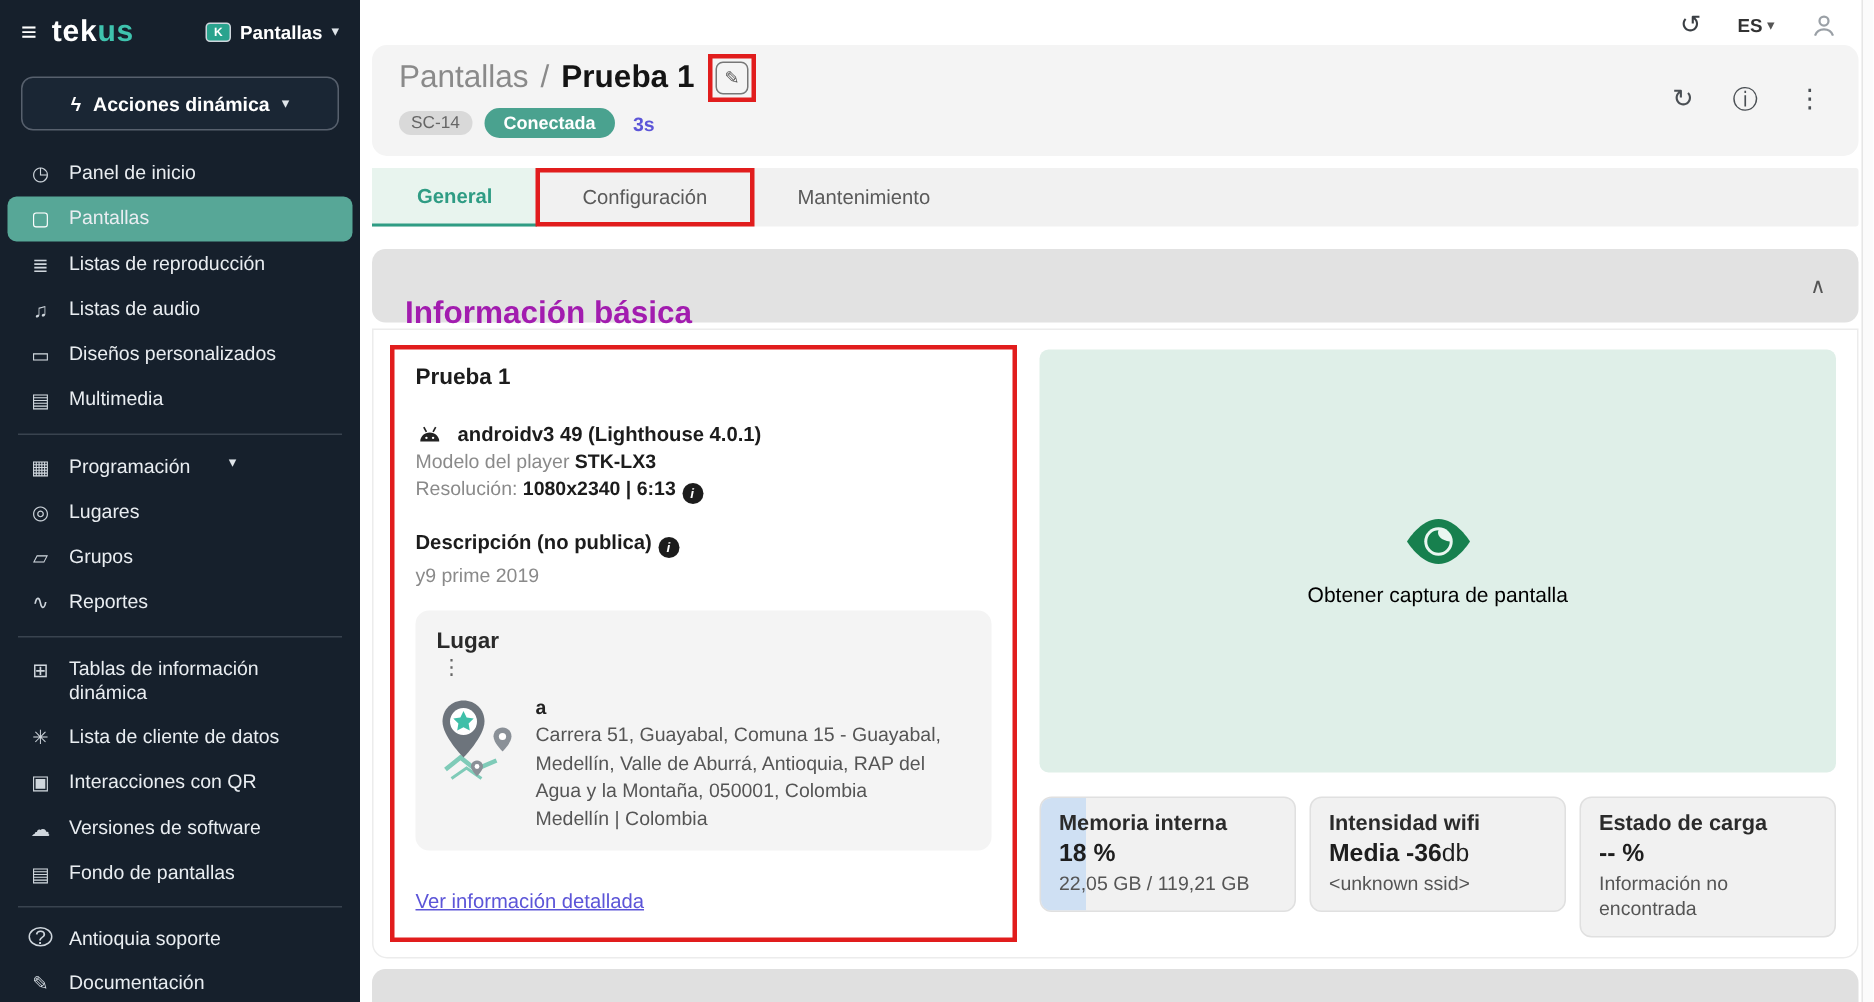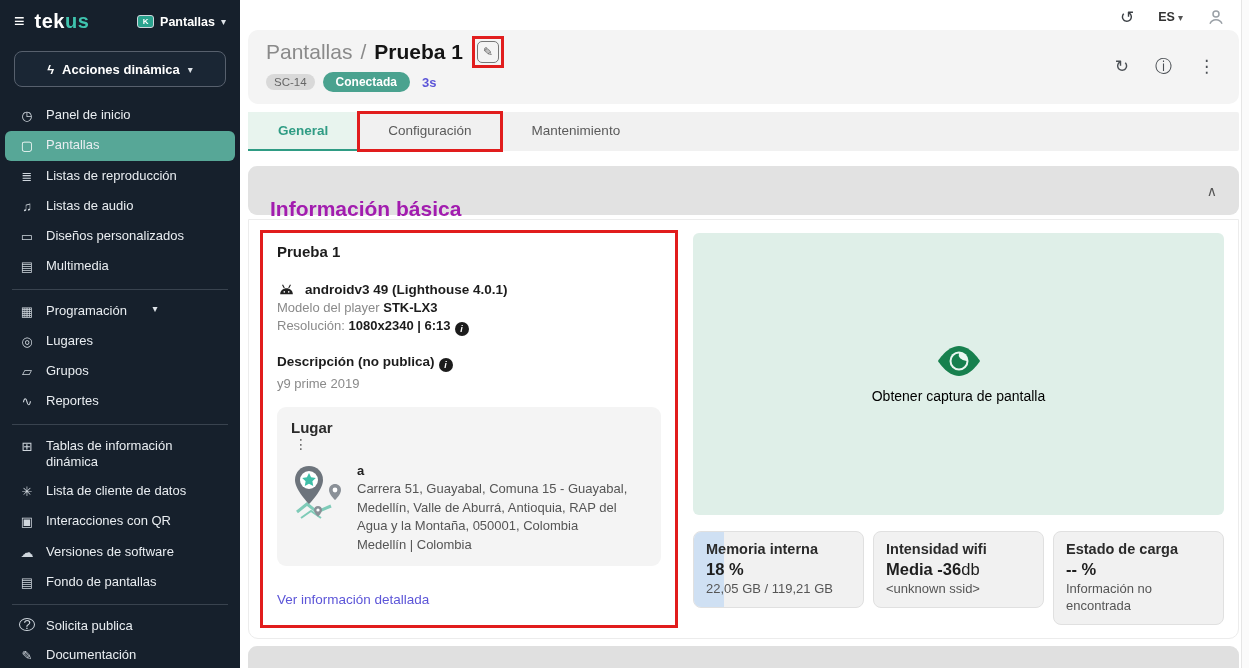--- a/index.html
+++ b/index.html
@@ -42,21 +42,21 @@
   .crumb-title { font-size:21px; font-weight:700; color:#141414; }
   .edit-wrap { margin-left:6px; outline:3px solid #e11d1d; outline-offset:2px; display:inline-flex; }
   .edit-box { width:22px; height:22px; border:1.5px solid #777; border-radius:5px; display:flex; align-items:center; justify-content:center; font-size:12px; color:#555; cursor:pointer; background:#f4f4f4; }
   .badge-row { display:flex; align-items:center; gap:8px; margin-top:8px; }
   .badge-code { background:#d9d9d9; color:#666; font-size:11.5px; padding:2px 8px; border-radius:10px; }
   .badge-status { background:#4aa28f; color:#fff; font-size:12px; font-weight:700; padding:3px 13px; border-radius:12px; }
   .latency { color:#5c55d8; font-size:13px; font-weight:600; margin-left:4px; }
   .header-icons { display:flex; align-items:center; gap:26px; padding-right:6px; }
   .header-icons .h-ic { font-size:17px; color:#4a4f54; cursor:pointer; }
 
-  .tabs-row { margin-top:8px; display:flex; background:#f1f1f1; border-radius:2px; }
+  .tabs-row { margin-top:8px; display:flex; background:#f1f1f1; border-radius:2px;align-items:center; }
   .tab { padding:11px 30px; font-size:13.5px; color:#5a5a5a; cursor:pointer; white-space:nowrap; }
   .tab.active { color:#2f9c84; background:#e8f4ee; border-bottom:2px solid #2f9c84; font-weight:600; }
   .tab.annotated { outline:3px solid #e11d1d; outline-offset:-2px; }
   .tabs-filler { flex:1; }
 
   .section-bar { margin-top:15px; background:#e2e2e2; border-radius:9px; height:49px; display:flex; align-items:center; justify-content:space-between; padding:0 22px; }
   .section-title { font-size:21px; font-weight:700; color:#a21caf;margin-top:36px; }
   .collapse-ic { font-size:14px; color:#555; cursor:pointer; }
 
   .content-card { margin-top:4px; background:#fff; border:1px solid #ececec; border-radius:0 0 10px 10px; flex:1; padding:13px 14px; display:flex; gap:18px; overflow:hidden; }
@@ -76,21 +76,21 @@
   .place-title-row { display:flex; justify-content:space-between; align-items:flex-start;flex-direction:column; }
   .place-title { font-size:15px; font-weight:700; color:#2a2a2a; }
   .place-kebab { font-size:14px; color:#666; cursor:pointer; padding:0 3px; }
   .place-body { display:flex; gap:14px; margin-top:10px; }
   .pin-illustration { width:52px; min-width:52px; }
   .place-text { font-size:13px; color:#555; line-height:1.42; }
   .place-name { font-weight:700; color:#222; }
   .assoc-row { display:flex; justify-content:flex-end; margin-top:10px; }
   .assoc-btn { background:#e0e0e0; border-radius:14px; padding:4px 13px; font-size:13px; font-weight:700; color:#333; display:flex; align-items:center; gap:7px; cursor:pointer; }
   .assoc-btn .link-ic { font-size:13px; color:#444; font-weight:400; }
-  .detail-link { margin-top:26px; font-size:13.5px; color:#5c55d8; cursor:pointer; display:inline-block; }
+  .detail-link { margin-top:26px; font-size:13.5px; color:#5c55d8; text-decoration:underline; cursor:pointer; display:inline-block; }
 
   
   .right-panel { flex:1; display:flex; flex-direction:column; }
   .capture-area { flex:1; background:#dfefe8; border-radius:6px; display:flex; flex-direction:column; align-items:center; justify-content:center; gap:10px; cursor:pointer; }
   .capture-label { color:#000000; font-size:14px; }
   .stats-row { display:flex; gap:9px; margin-top:16px; align-items:flex-start; }
   .stat-card { background:#f1f1f1; border:1px solid #e0e0e0; border-radius:8px; padding:9px 12px; flex:1; position:relative; overflow:hidden; }
   .mem-fill { position:absolute; left:0; top:0; bottom:0; background:#cfe0f3; }
   .stat-inner { position:relative; }
   .stat-title { font-size:14.5px; font-weight:700; color:#2b2b2b; }
@@ -180,21 +180,21 @@
           <span class="ic">☁</span>
           <span>Versiones de software</span>
         </div>
       <div class="nav-item">
           <span class="ic">▤</span>
           <span>Fondo de pantallas</span>
         </div>
       <hr class="nav-divider">
       <div class="nav-item">
           <span class="ic q-circle">?</span>
-          <span>Solicita publica</span>
+          <span>Antioquia soporte</span>
         </div>
       <div class="nav-item">
           <span class="ic">✎</span>
           <span>Documentación</span>
         </div>
 
     </nav>
   </aside>
 
   <main class="main">

